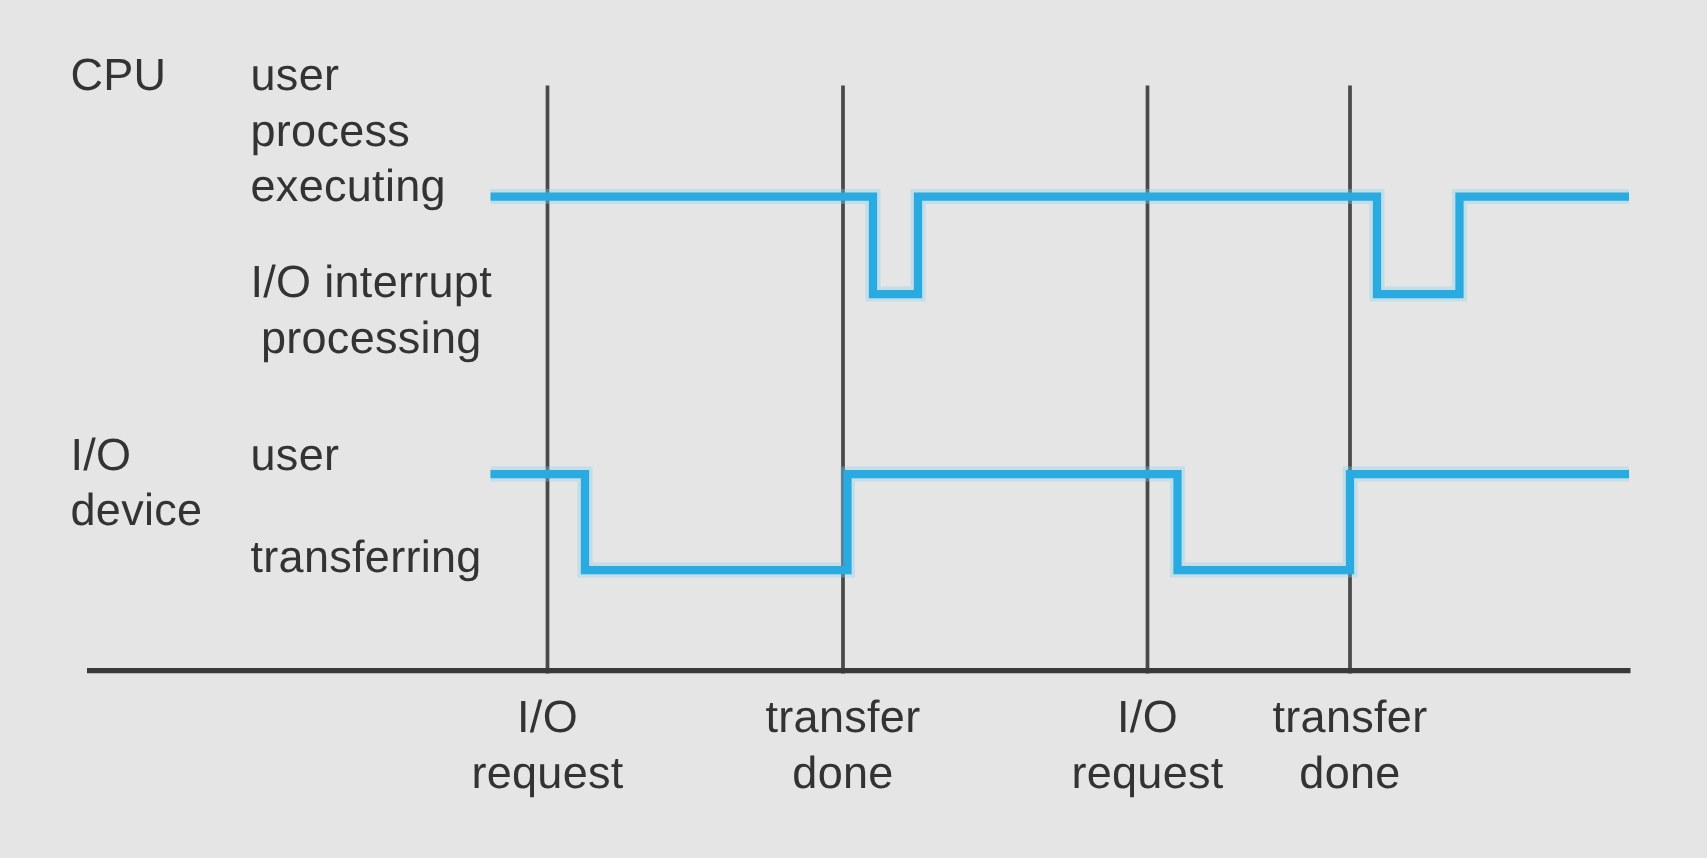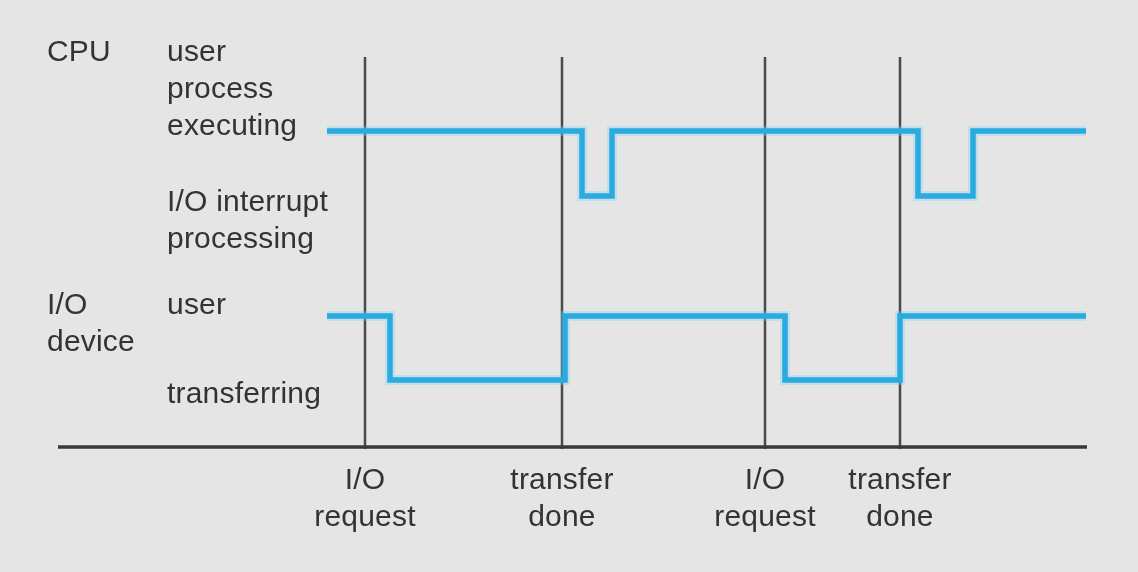--- a/index.html
+++ b/index.html
@@ -56,29 +56,29 @@
       <polyline points="327,316 390,316 390,380 565,380 565,316 785,316 785,380 900,380 900,316 1086,316" fill="none" stroke="#7fd2f2" stroke-width="10" opacity="0.35"></polyline>
       <polyline points="327,316 390,316 390,380 565,380 565,316 785,316 785,380 900,380 900,316 1086,316" fill="none" stroke="#29abe2" stroke-width="5.5" stroke-linejoin="miter"></polyline>
     </svg>
 
   <div class="lbl" style="left:47px; top:32px;">CPU</div>
 
   <div class="lbl" style="left:167px; top:32px;">user
 process
 executing</div>
 
-  <div class="lbl" style="left:167px; top:182px;">I/O interrupt
+  <div class="lbl" style="left:167px; top:170px;text-align:center;">I/O interrupt
 processing</div>
 
   <div class="lbl" style="left:47px; top:285px;">I/O
 device</div>
 
   <div class="lbl" style="left:167px; top:285px;">user</div>
 
-  <div class="lbl" style="left:167px; top:353px;margin-top:21px;">transferring</div>
+  <div class="lbl" style="left:167px; top:353px;">transferring</div>
 
   <div class="event-lbl" style="left: 365px;">I/O
 request</div>
   <div class="event-lbl" style="left: 562px;">transfer
 done</div>
   <div class="event-lbl" style="left: 765px;">I/O
 request</div>
   <div class="event-lbl" style="left: 900px;">transfer
 done</div>
 

